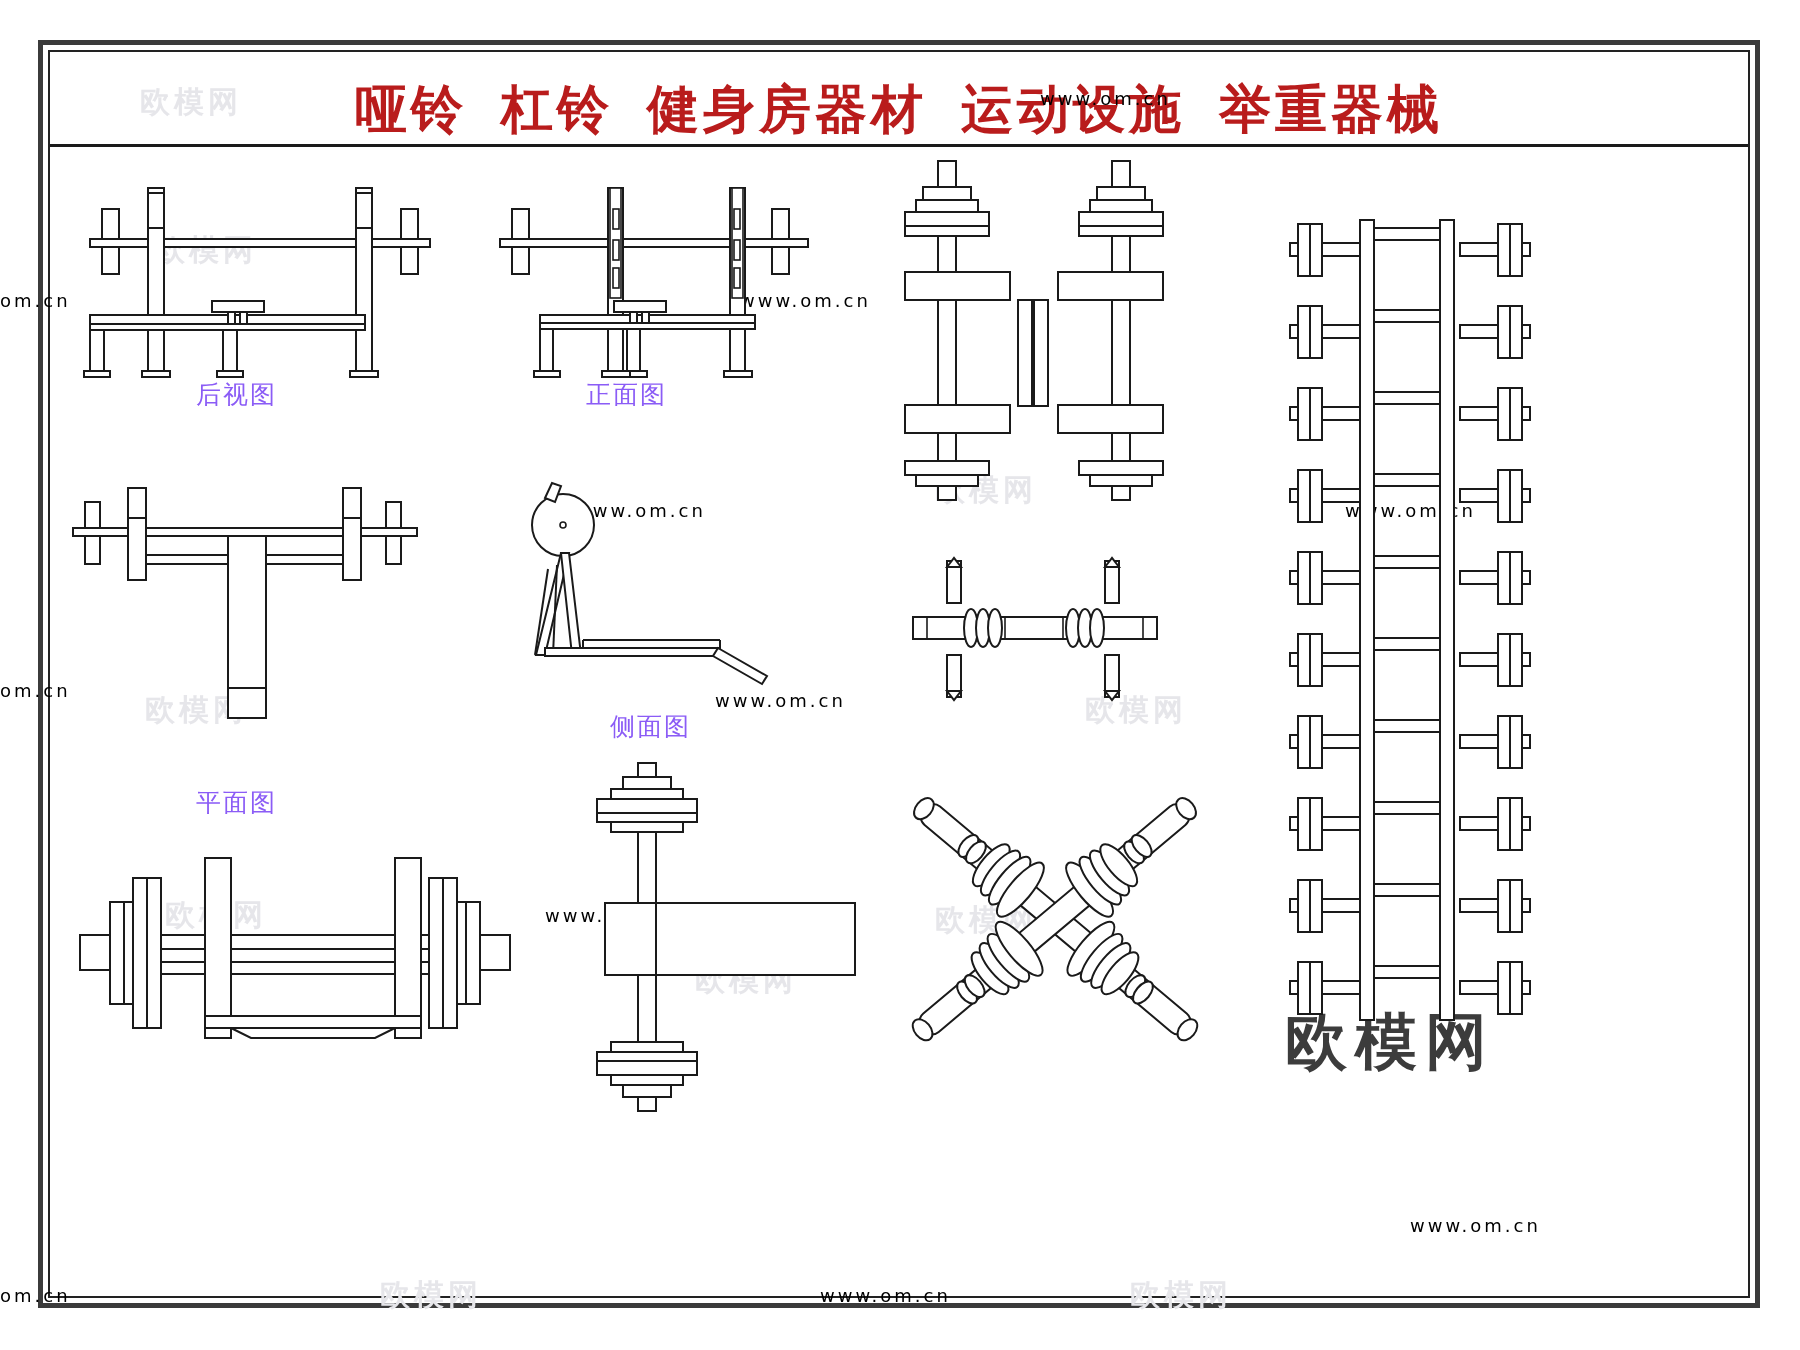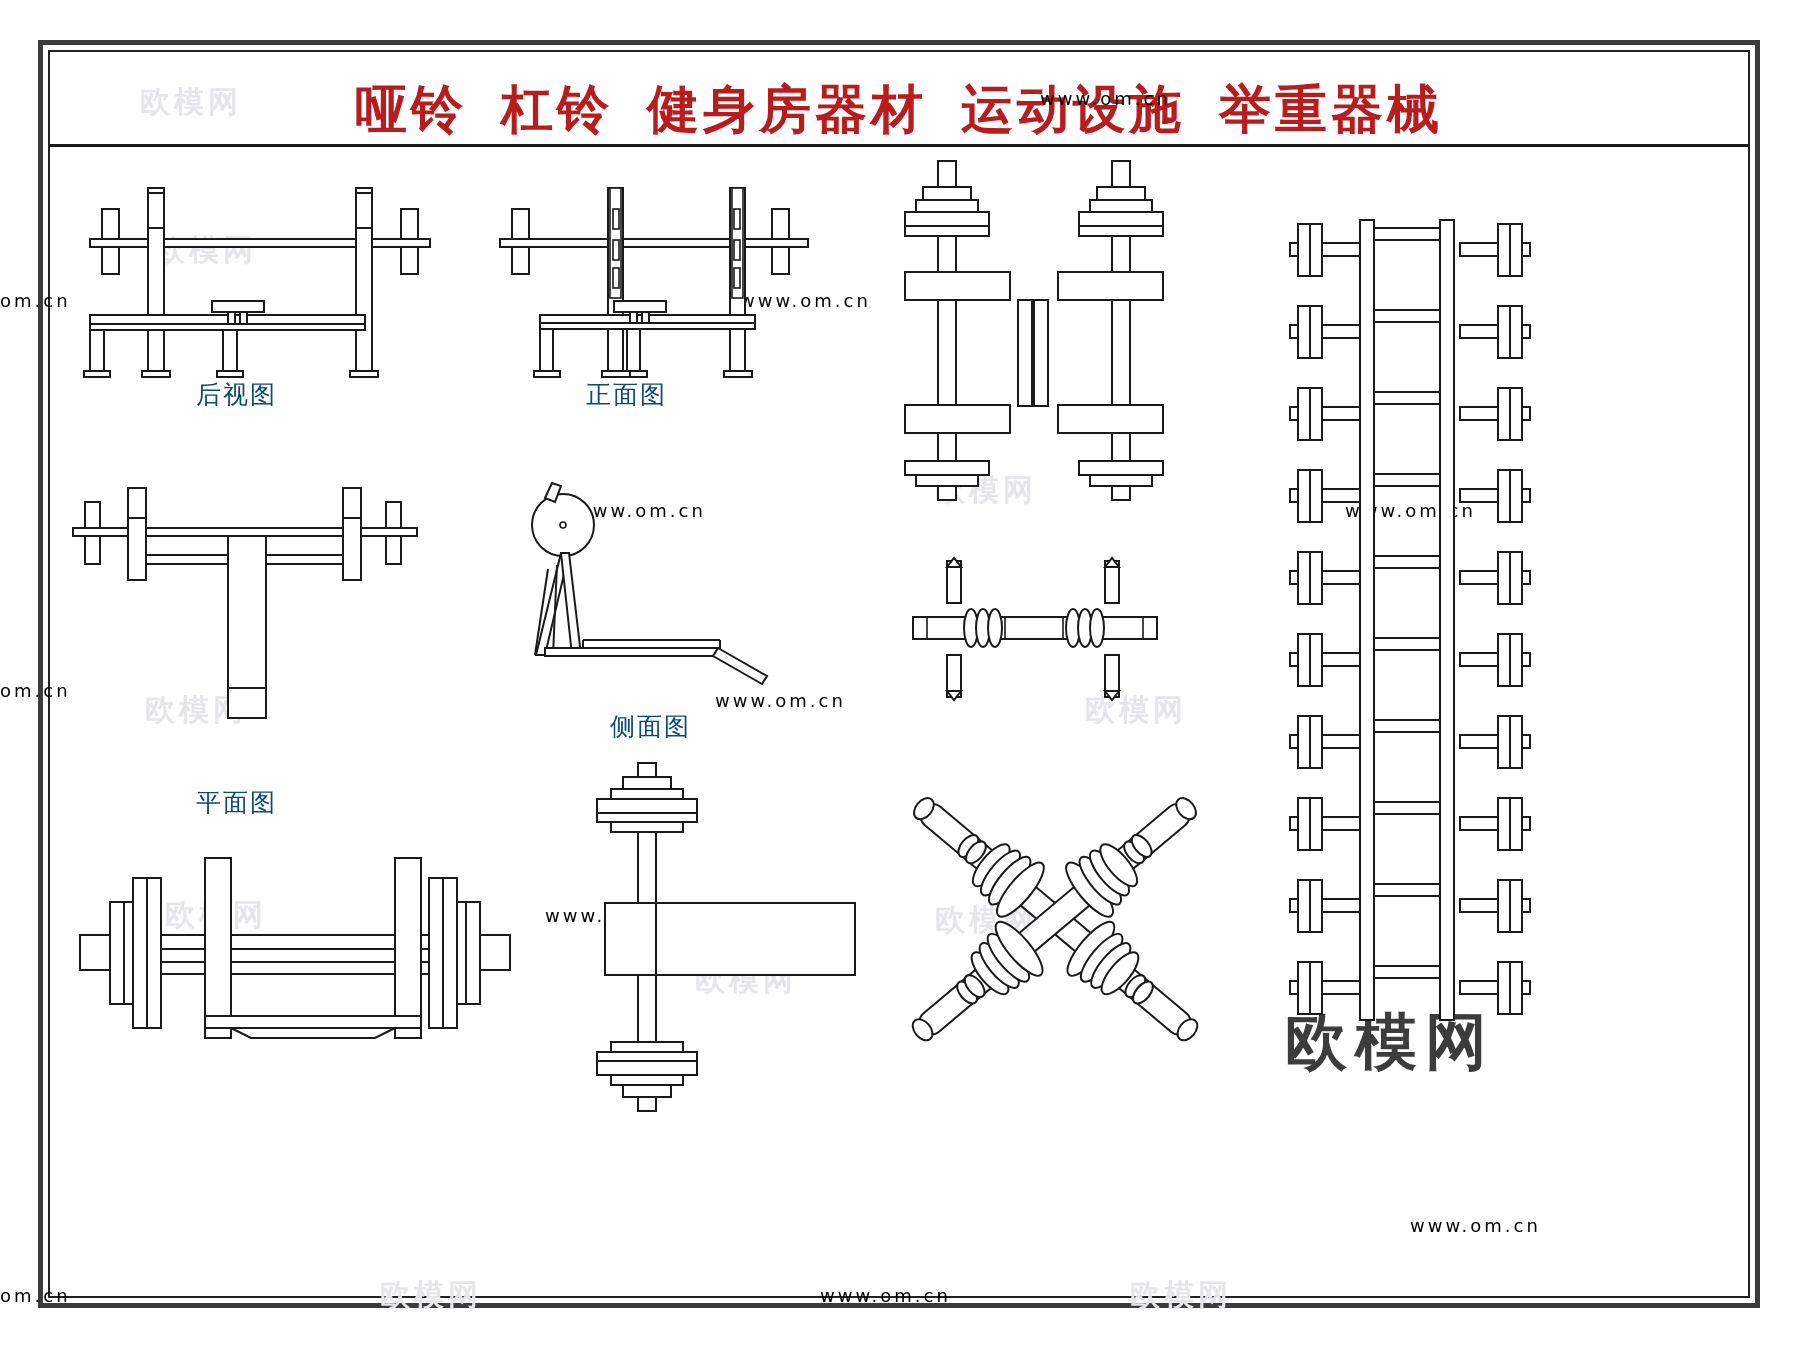--- a/index.html
+++ b/index.html
@@ -13,21 +13,21 @@
   .frame-inner{position:absolute;left:48px;top:50px;width:1702px;height:1248px;
                border:2px solid #222;background:#ffffff;box-sizing:border-box;}
 
   
   .titlebar{position:absolute;left:50px;top:52px;width:1698px;height:95px;
             display:flex;align-items:center;justify-content:center;box-sizing:border-box;}
   .titlebar .rule{position:absolute;left:0;bottom:0;width:100%;height:3px;background:#1a1a1a;}
   .title-text{font-size:52px;font-weight:bold;letter-spacing:4px;color:#b91c1c;
               white-space:pre;line-height:1;font-family:Liberation Serif, serif;margin-top:20px;}
 
-  .cap{position:absolute;font-size:25px;color:#0c4a6e;white-space:nowrap;
+  .cap{position:absolute;font-size:25px;color:#8b5cf6;white-space:nowrap;
        font-family:"DejaVu Sans","Liberation Sans",sans-serif;letter-spacing:2px;}
 
   
   .wm{position:absolute;pointer-events:none;user-select:none;white-space:nowrap;}
   .wm-om{color:#000000;font-size:18px;letter-spacing:3px;font-family:"DejaVu Sans","Liberation Sans",sans-serif;}
   .wm-box{color:#e6e6ea;font-size:30px;letter-spacing:4px;font-weight:bold;
           font-family:"DejaVu Sans","Liberation Sans",sans-serif;}
   .wm-big{color:#3c3c3c;font-size:62px;font-weight:bold;letter-spacing:8px;}
 
   svg{position:absolute;overflow:visible;}

